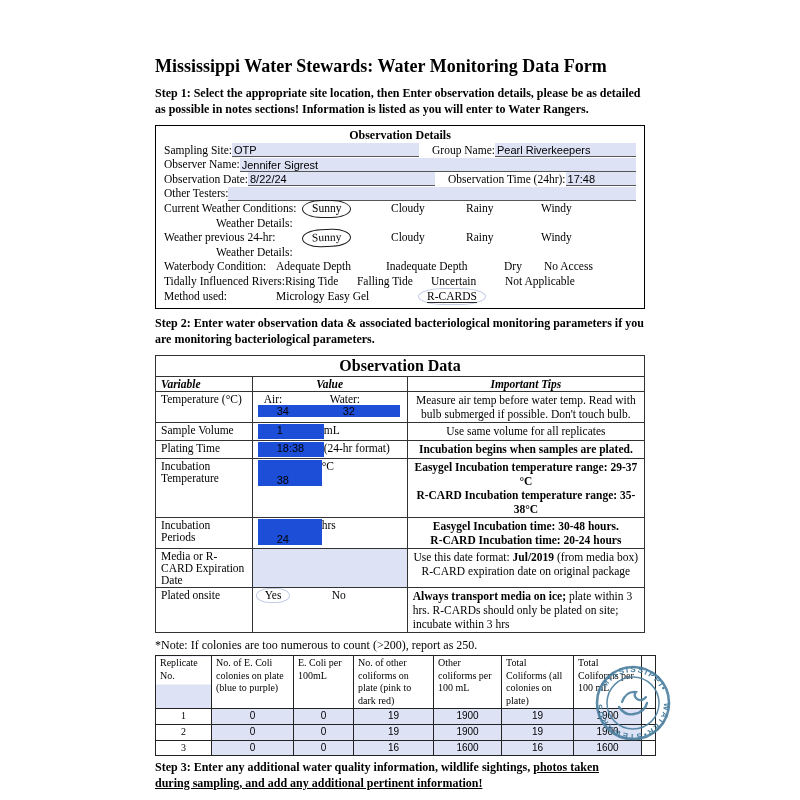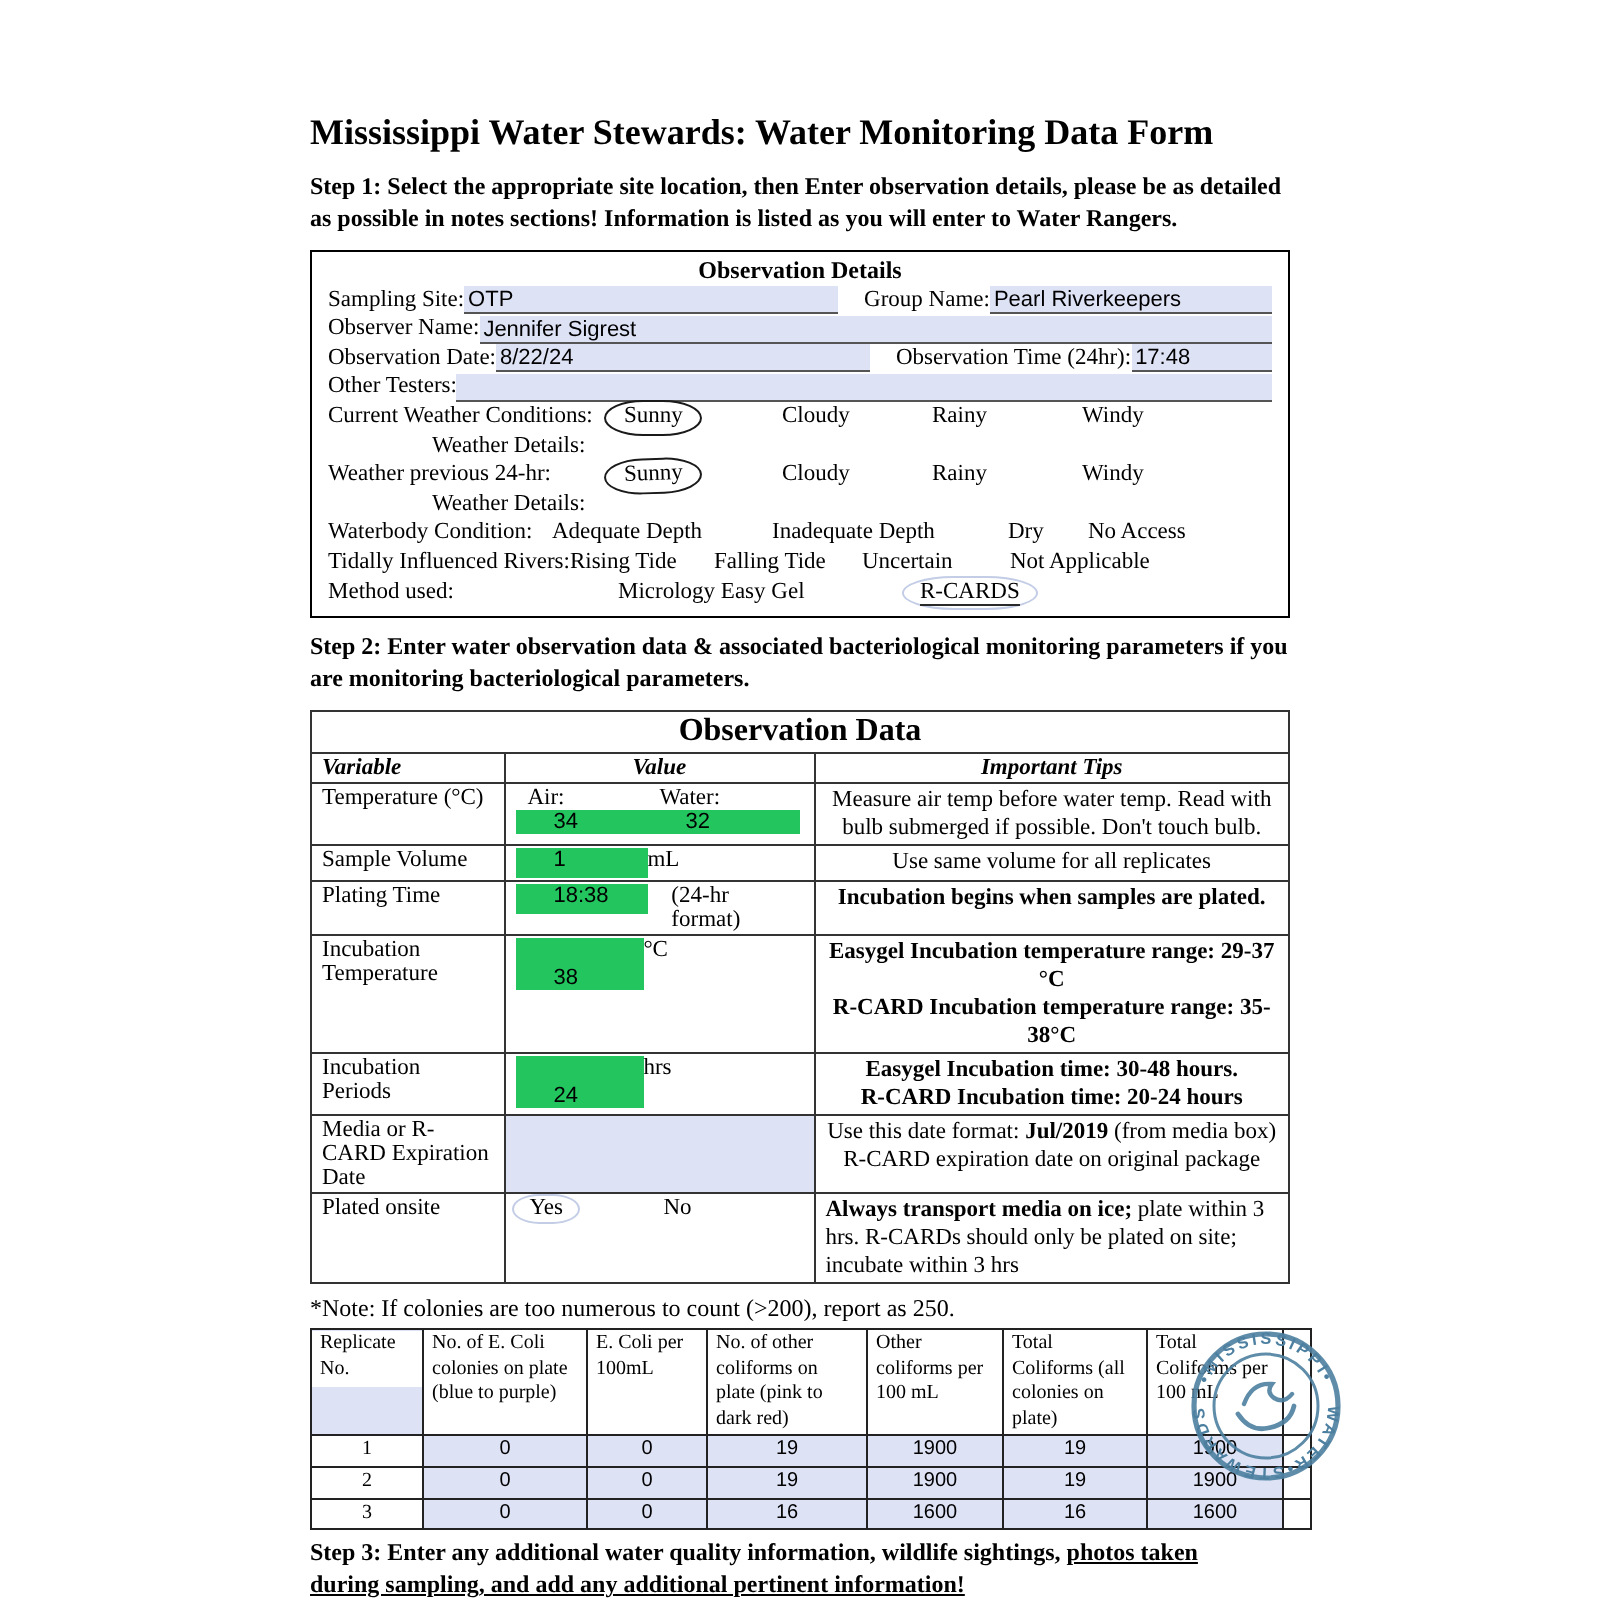--- a/index.html
+++ b/index.html
@@ -16,39 +16,39 @@
   .inp{background:#dde2f5;border-bottom:1px solid #555;height:14px;
        font-family:"Liberation Sans", sans-serif;font-size:11px;padding:0 2px;
        box-sizing:border-box;}
   .w185{width:187px;flex:0 0 auto;}
   .flex1{flex:1 1 auto;}
   .gap{flex:0 0 13px;}
   .wlbl{flex:0 0 147px;white-space:nowrap;}
   .slbl{flex:0 0 112px;white-space:nowrap;}
   .optcol{flex:0 0 auto;}
   .w80{width:80px;} .w75{width:75px;} .w110{width:110px;} .w118{width:118px;}
-  .w40{width:40px;} .w72{width:72px;} .w74{width:74px;} .w150{width:150px;margin-left:33px;}
+  .w40{width:40px;} .w72{width:72px;} .w74{width:74px;} .w150{width:150px;}
   .indent{margin-left:52px;}
   .circled{display:inline-block;border:1.7px solid #1a1a1a;border-radius:48%/62%;
            padding:0 9px 1px 9px;margin:-2px 0 -2px -9px;}
   .circled.alt{border-radius:44%/58%;transform:rotate(-2deg);}
   .faint-circle{display:inline-block;border:1.3px solid #c3cde6;border-radius:50%/64%;
            padding:0 8px 1px 8px;margin:-2px 0 -2px -8px;}
   .rcards-mark{border-bottom:1.6px solid #2a2a2a;}
   
   table{border-collapse:collapse;}
   .obs-table{width:490px;border:1.6px solid #333;font-size:11.5px;margin:0 0 5px 0;}
   .obs-table td,.obs-table th{border:1px solid #333;padding:1px 5px;vertical-align:top;}
   .obs-table .tbl-title{text-align:center;font-weight:bold;font-size:16px;}
   .obs-table .colhead{font-weight:bold;font-style:italic;}
   .obs-table .c{text-align:center;}
   .obs-table .tip{text-align:center;line-height:1.22;}
   .obs-table .tip-left{text-align:left;line-height:1.22;}
   .b{font-weight:bold;}
-  .vbox{display:inline-block;background:#22c55e;font-family:"Liberation Sans", sans-serif;
+  .vbox{display:inline-block;background:#1d4ed8;font-family:"Liberation Sans", sans-serif;
         font-size:11px;padding:0 19px;box-sizing:border-box;vertical-align:bottom;}
   .temp-grid{display:grid;grid-template-columns:66px 78px;row-gap:0;}
   .unit-lbl{padding-left:6px;}
   .vrow{display:flex;align-items:flex-start;}
   .vbox-num{width:64px;height:26px;display:flex;align-items:flex-end;}
   .vbox-one{width:66px;height:15px;}
   .cell-fill{background:#dde2f5;}
   .yn{display:flex;}
   .yn .y{flex:0 0 68px;padding-left:6px;} 
   
@@ -183,21 +183,21 @@
         <span style="">mL</span>
       </div>
           </td>
       <td class="tip">Use same volume for all replicates</td>
     </tr>
     <tr>
       <td>Plating Time</td>
       <td>
             <div class="vrow">
         <span class="vbox vbox-one">18:38</span>
-        <span style="margin-left:12px">(24-hr format)</span>
+        <span style="">(24-hr format)</span>
       </div>
           </td>
       <td class="tip b">Incubation begins when samples are plated.</td>
     </tr>
     <tr>
       <td>Incubation Temperature</td>
       <td>
             <div class="vrow">
         <span class="vbox vbox-num">38</span>
         <span>°C</span>

